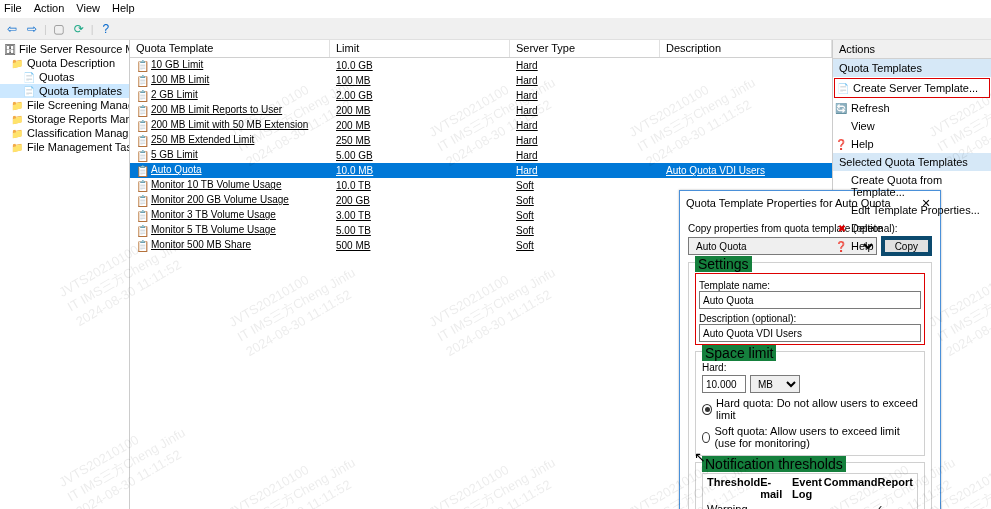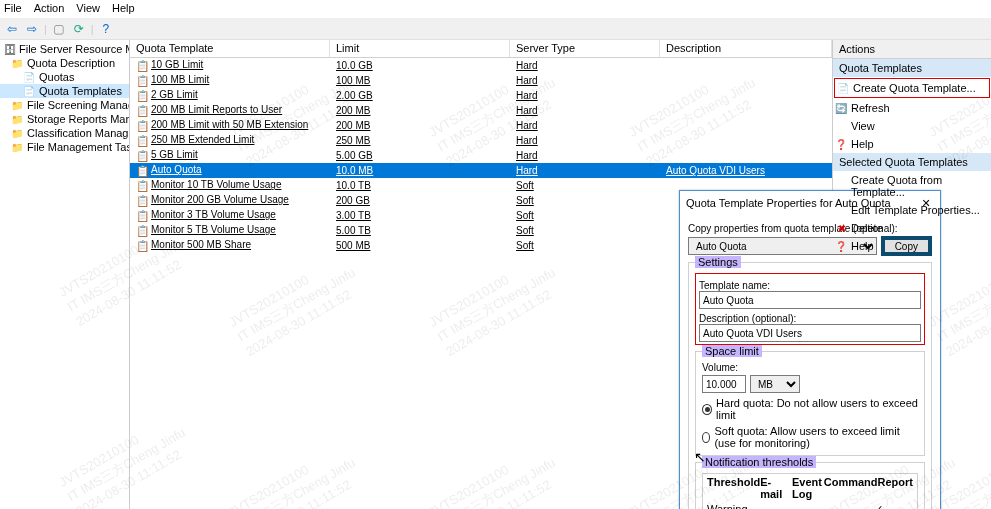--- a/index.html
+++ b/index.html
@@ -35,21 +35,21 @@
 .actions-item.hl { border: 1px solid #d00; margin: 1px; }
 .dialog { position: absolute; left: 549px; top: 150px; width: 262px; background: #fff; border: 1px solid #4a90d9; box-shadow: 0 0 2px rgba(0,0,0,0.3); }
 .dlg-title { background: #fff; padding: 4px 6px; display: flex; justify-content: space-between; align-items: center; font-size: 11px; }
 .dlg-close { width: 16px; height: 16px; display: inline-flex; align-items: center; justify-content: center; cursor: default; }
 .dlg-body { padding: 4px 8px 8px; }
 .dlg-label { font-size: 10px; margin-top: 4px; }
 .dlg-row { display: flex; gap: 4px; align-items: center; margin-top: 2px; }
 .dlg-input { border: 1px solid #7a7a7a; height: 18px; padding: 1px 3px; font-size: 10px; width: 100%; }
 .dlg-btn { border: 4px solid #0c4a6e; background: #e1e1e1; height: 20px; padding: 0 10px; font-size: 10px; cursor: default; }
 .group { border: 1px solid #d0d0d0; margin-top: 6px; padding: 6px; position: relative; }
-.group-title { position: absolute; top: -7px; left: 6px; background: #c4b5fd; padding: 0 3px; font-size: 11px; }
+.group-title { position: absolute; top: -7px; left: 6px; background: #15803d; padding: 0 3px; font-size: 14px; }
 .hl-box { border: 1.5px solid #d00; padding: 2px 3px; margin-top: 4px; }
 .radio-row { display: flex; align-items: center; gap: 4px; margin-top: 4px; font-size: 10px; }
 .radio-dot { width: 11px; height: 11px; border: 1px solid #333; border-radius: 50%; display: inline-flex; align-items: center; justify-content: center; }
 .radio-dot.checked::after { content: ""; width: 5px; height: 5px; background: #333; border-radius: 50%; }
 .thresh-list { border: 1px solid #d0d0d0; height: 60px; margin-top: 4px; }
 .thresh-head { display: flex; font-size: 10px; padding: 2px 4px; }
 .thresh-head span { flex: 1; font-weight: bold; }
 .thresh-head span:first-child { flex: 1.3; }
 .thresh-row { display: flex; font-size: 10px; padding: 1px 4px; }
 .thresh-row span { flex: 1; }
@@ -222,21 +222,21 @@
           <div class="group-title">Settings</div>
           <div class="hl-box">
             <div class="dlg-label">Template name:</div>
             <input class="dlg-input" value="Auto Quota" style="">
             <div class="dlg-label">Description (optional):</div>
             <input class="dlg-input" value="Auto Quota VDI Users" style="">
           </div>
 
           <div class="group">
             <div class="group-title">Space limit</div>
-            <div class="dlg-label">Volume:</div>
+            <div class="dlg-label">Hard:</div>
             <div class="dlg-row">
               <input class="dlg-input" style="width: 44px; flex: 0 0 auto;" value="10.000">
               <select class="dlg-input" style="width:50px;flex:none">
                 <option>MB</option>
               </select>
             </div>
             <div class="radio-row">
               <span class="radio-dot checked"></span>
               <span>Hard quota: Do not allow users to exceed limit</span>
             </div>
@@ -271,21 +271,21 @@
         </div>
       </div>
 
     </div>
   </div>
 
   <div class="actions-pane">
     <div class="actions-title">Actions</div>
     <div class="actions-section">Quota Templates</div>
     <div id="actions1">
-        <div class="actions-item hl"><span class="ai-icon" style="">📄</span><span>Create Quota Template...</span></div>
+        <div class="actions-item hl"><span class="ai-icon" style="">📄</span><span>Create Server Template...</span></div>
         <div class="actions-item"><span class="ai-icon" style="">🔄</span><span>Refresh</span></div>
         <div class="actions-item"><span class="ai-icon" style=""></span><span>View</span></div>
         <div class="actions-item"><span class="ai-icon" style="">❓</span><span>Help</span></div>
       </div>
     <div class="actions-section">Selected Quota Templates</div>
     <div id="actions2">
         <div class="actions-item"><span class="ai-icon" style=""></span><span>Create Quota from Template...</span></div>
         <div class="actions-item"><span class="ai-icon" style=""></span><span>Edit Template Properties...</span></div>
         <div class="actions-item"><span class="ai-icon" style="color:#d00">✖</span><span>Delete</span></div>
         <div class="actions-item"><span class="ai-icon" style="">❓</span><span>Help</span></div>

